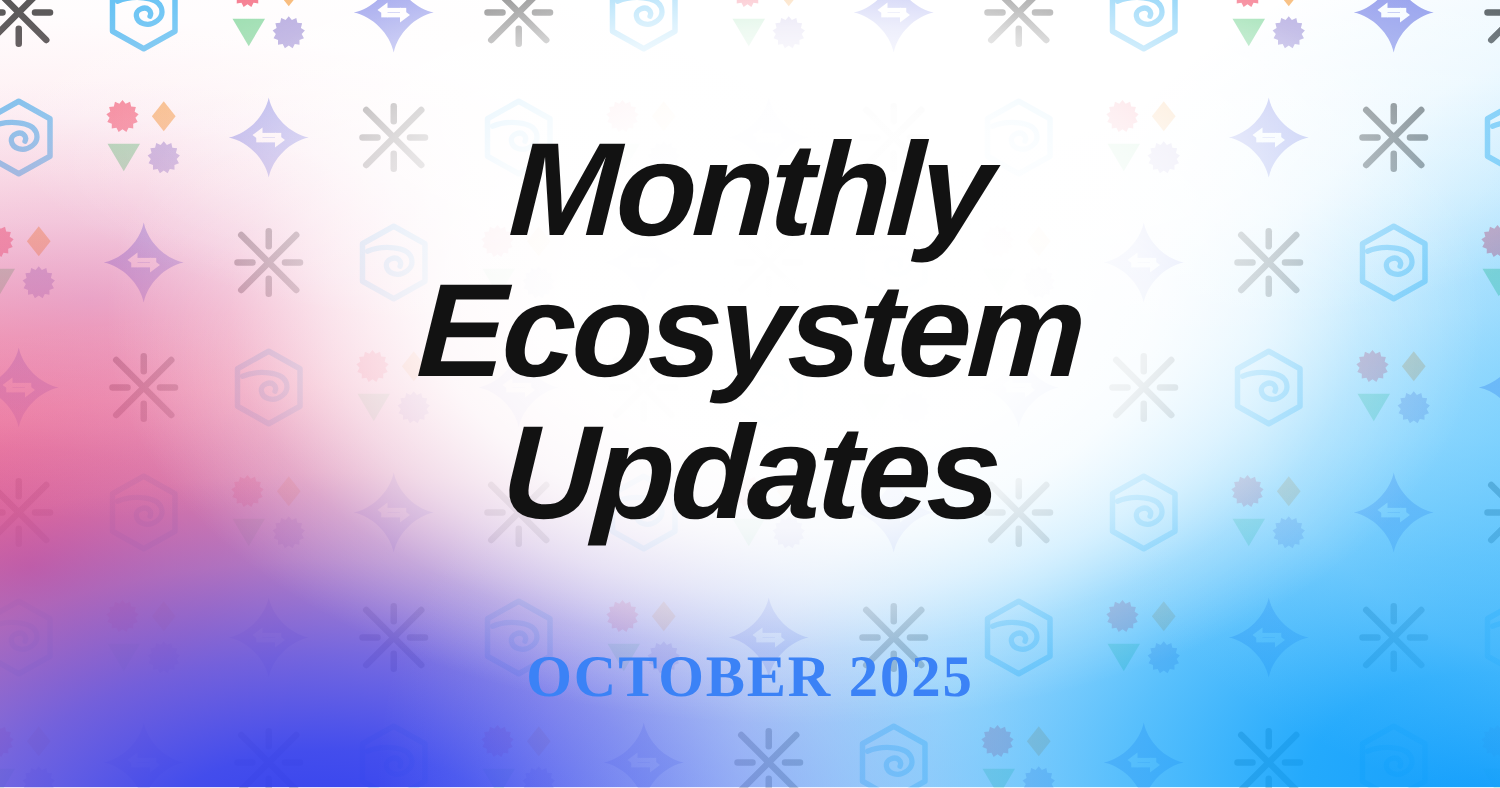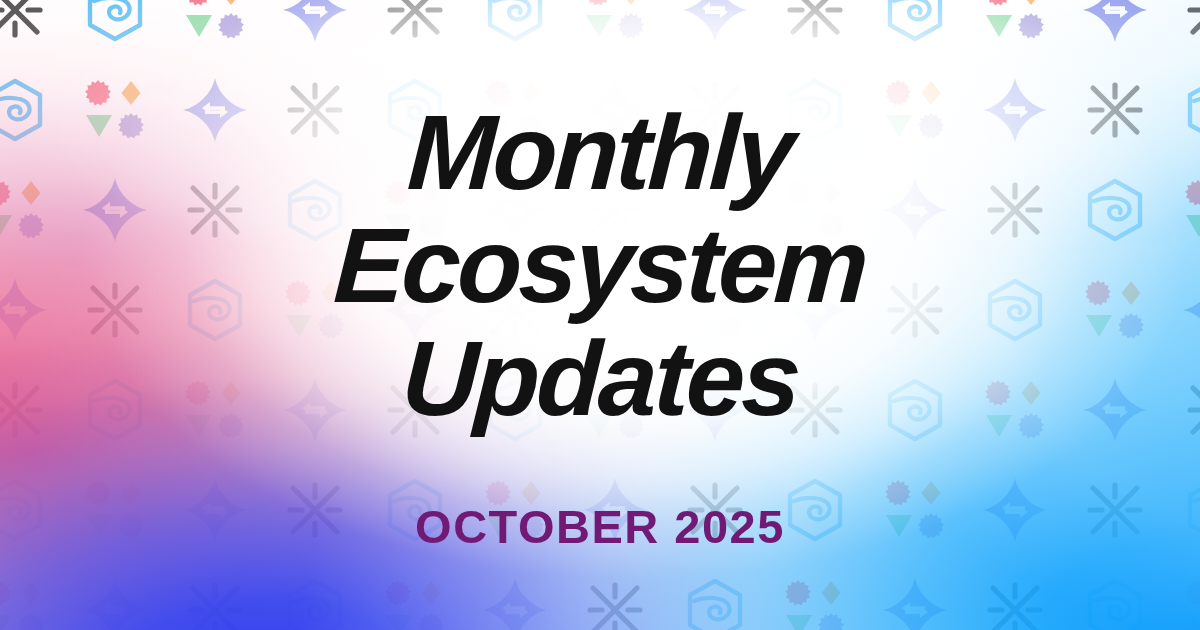--- a/index.html
+++ b/index.html
@@ -145,26 +145,26 @@
     font-weight: 700;
     font-style: italic;
     font-size: 106px;
     line-height: 113px;
     letter-spacing: -3.2px;
     color: #121212;
     white-space: nowrap;
     transform: skewX(-3deg);
   }
   .subtitle {
-    margin-top: 64px;
-    font-family: Liberation Sans, sans-serif;
+    margin-top: 80px;
+    font-family: Liberation Serif, serif;
     font-weight: 700;
     font-size: 47px;
     letter-spacing: 1.5px;
-    color: #701a75;
+    color: #3b82f6;
     white-space: nowrap;
   }
 </style>
 </head>
 <body>
 
 <div id="banner">
 
   <div class="layer-base"></div>
 

